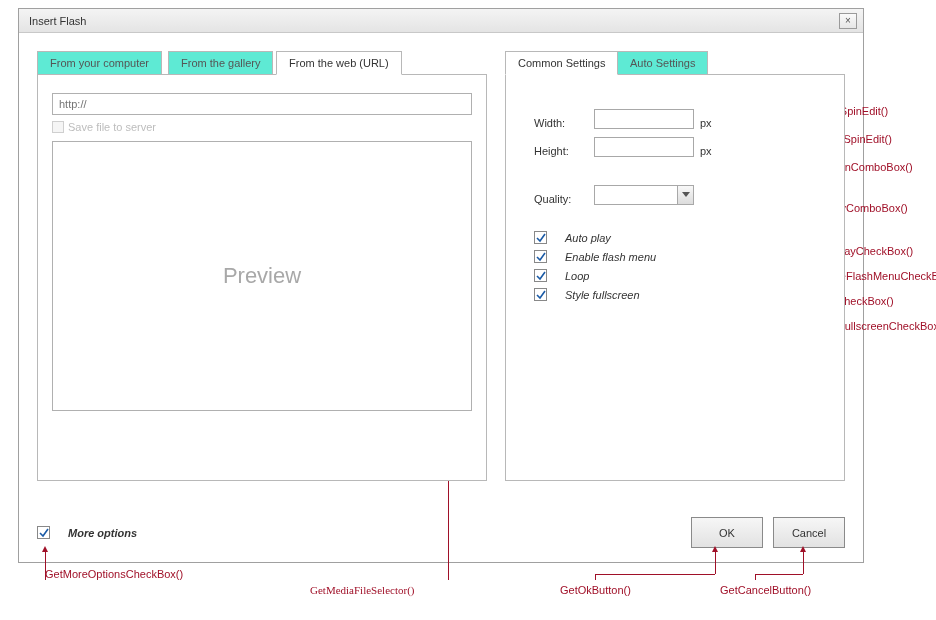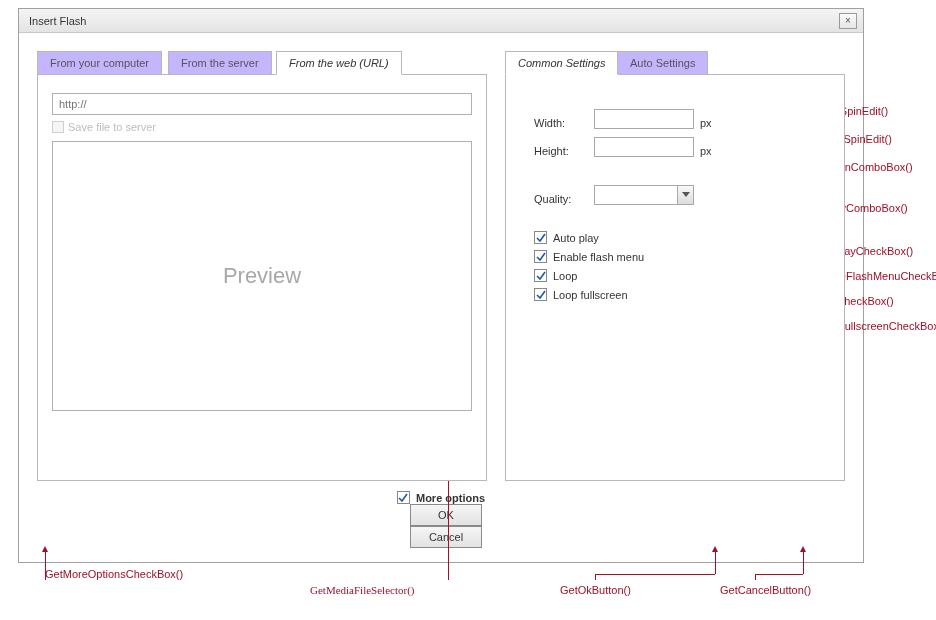--- a/index.html
+++ b/index.html
@@ -61,32 +61,31 @@
     height: 24px;
     margin-bottom: 0;
   }
   .tabstrip .tab {
     position: absolute;
     top: 0;
     height: 24px;
     line-height: 22px;
     padding: 0 12px;
     border: 1px solid #b8b8b8;
-    background: #c4b5fd;
+    background: #5eead4;
     color: #555;
     font-size: 11px;
     cursor: pointer;
     z-index: 1;
   }
   .tabstrip .tab.active {
     background: #fff;
     border-bottom: 1px solid #fff;
     z-index: 3;
     color: #333;
-    font-style: italic;
   }
   .tabpanel {
     border: 1px solid #b8b8b8;
     background: #fff;
     height: calc(100% - 23px);
     position: relative;
     top: -1px;
     z-index: 2;
     padding: 18px 14px 12px 14px;
   }
@@ -143,42 +142,43 @@
   .combo .combo-btn {
     width: 16px;
     border-left: 1px solid #a8a8a8;
     background: linear-gradient(#f8f8f8,#dcdcdc);
     display:flex;align-items:center;justify-content:center;
   }
   .combo .combo-btn svg { display:block; }
   .unit { margin-left: 6px; color:#333; }
   .spacer { height: 14px; }
   .check-row {
-    display: flex; align-items: center; gap: 6px;
+    display: flex; align-items: center; gap: 18px;
     margin: 6px 0;
     color: #333;
+    font-style: italic;
   }
   .chk {
     width: 13px; height: 13px;
     border: 1px solid #888;
     background: #fff;
     display:flex;align-items:center;justify-content:center;
     cursor: pointer;
   }
   .chk svg { display:block; }
   
   .bottom-bar {
     position: absolute;
     left: 18px; right: 18px; bottom: 14px;
-    display: flex; align-items: center; flex-direction: column;
+    display: flex; align-items: center;
   }
   .bottom-bar .spacer-flex { flex:1; }
   .btn {
     min-width: 72px;
-    height: 22px;
+    height: 31px;
     border: 1px solid #8a8a8a;
     background: linear-gradient(#f6f6f6,#e2e2e2);
     color: #333;
     font-size: 11px;
     display:flex;align-items:center;justify-content:center;
     cursor: pointer;
     margin-left: 10px;
   }
   
   .ann {
@@ -227,21 +227,21 @@
     <div class="close-btn">
       <span>×</span>
     </div>
   </div>
   <div class="dialog-body">
     <div class="columns">
 
       <div class="panel">
         <div class="tabstrip">
           <div class="tab" style="left:0;">From your computer</div>
-          <div class="tab" style="left:131px;">From the server</div>
+          <div class="tab" style="left:131px;">From the gallery</div>
           <div class="tab active" style="left:239px;">From the web (URL)</div>
         </div>
         <div class="tabpanel">
           <input class="url-input" placeholder="http://" style="">
           <div class="savefile-row">
             <div class="disabled-check"></div>
             <span>Save file to server</span>
           </div>
           <div class="preview">
             <span>Preview</span>
@@ -301,21 +301,21 @@
                 </svg>
               </div>
             <span>Loop</span>
           </div>
           <div class="check-row">
             <div class="chk">
                 <svg width="10" height="10">
                   <polyline points="1,5 4,8 9,1" stroke="#1a5aa6" stroke-width="1.6" fill="none"></polyline>
                 </svg>
               </div>
-            <span>Loop fullscreen</span>
+            <span>Style fullscreen</span>
           </div>
         </div>
       </div>
     </div>
 
     <div class="bottom-bar">
       <div class="check-row" style="margin:0;">
         <div class="chk">
             <svg width="10" height="10">
               <polyline points="1,5 4,8 9,1" stroke="#1a5aa6" stroke-width="1.6" fill="none"></polyline>

